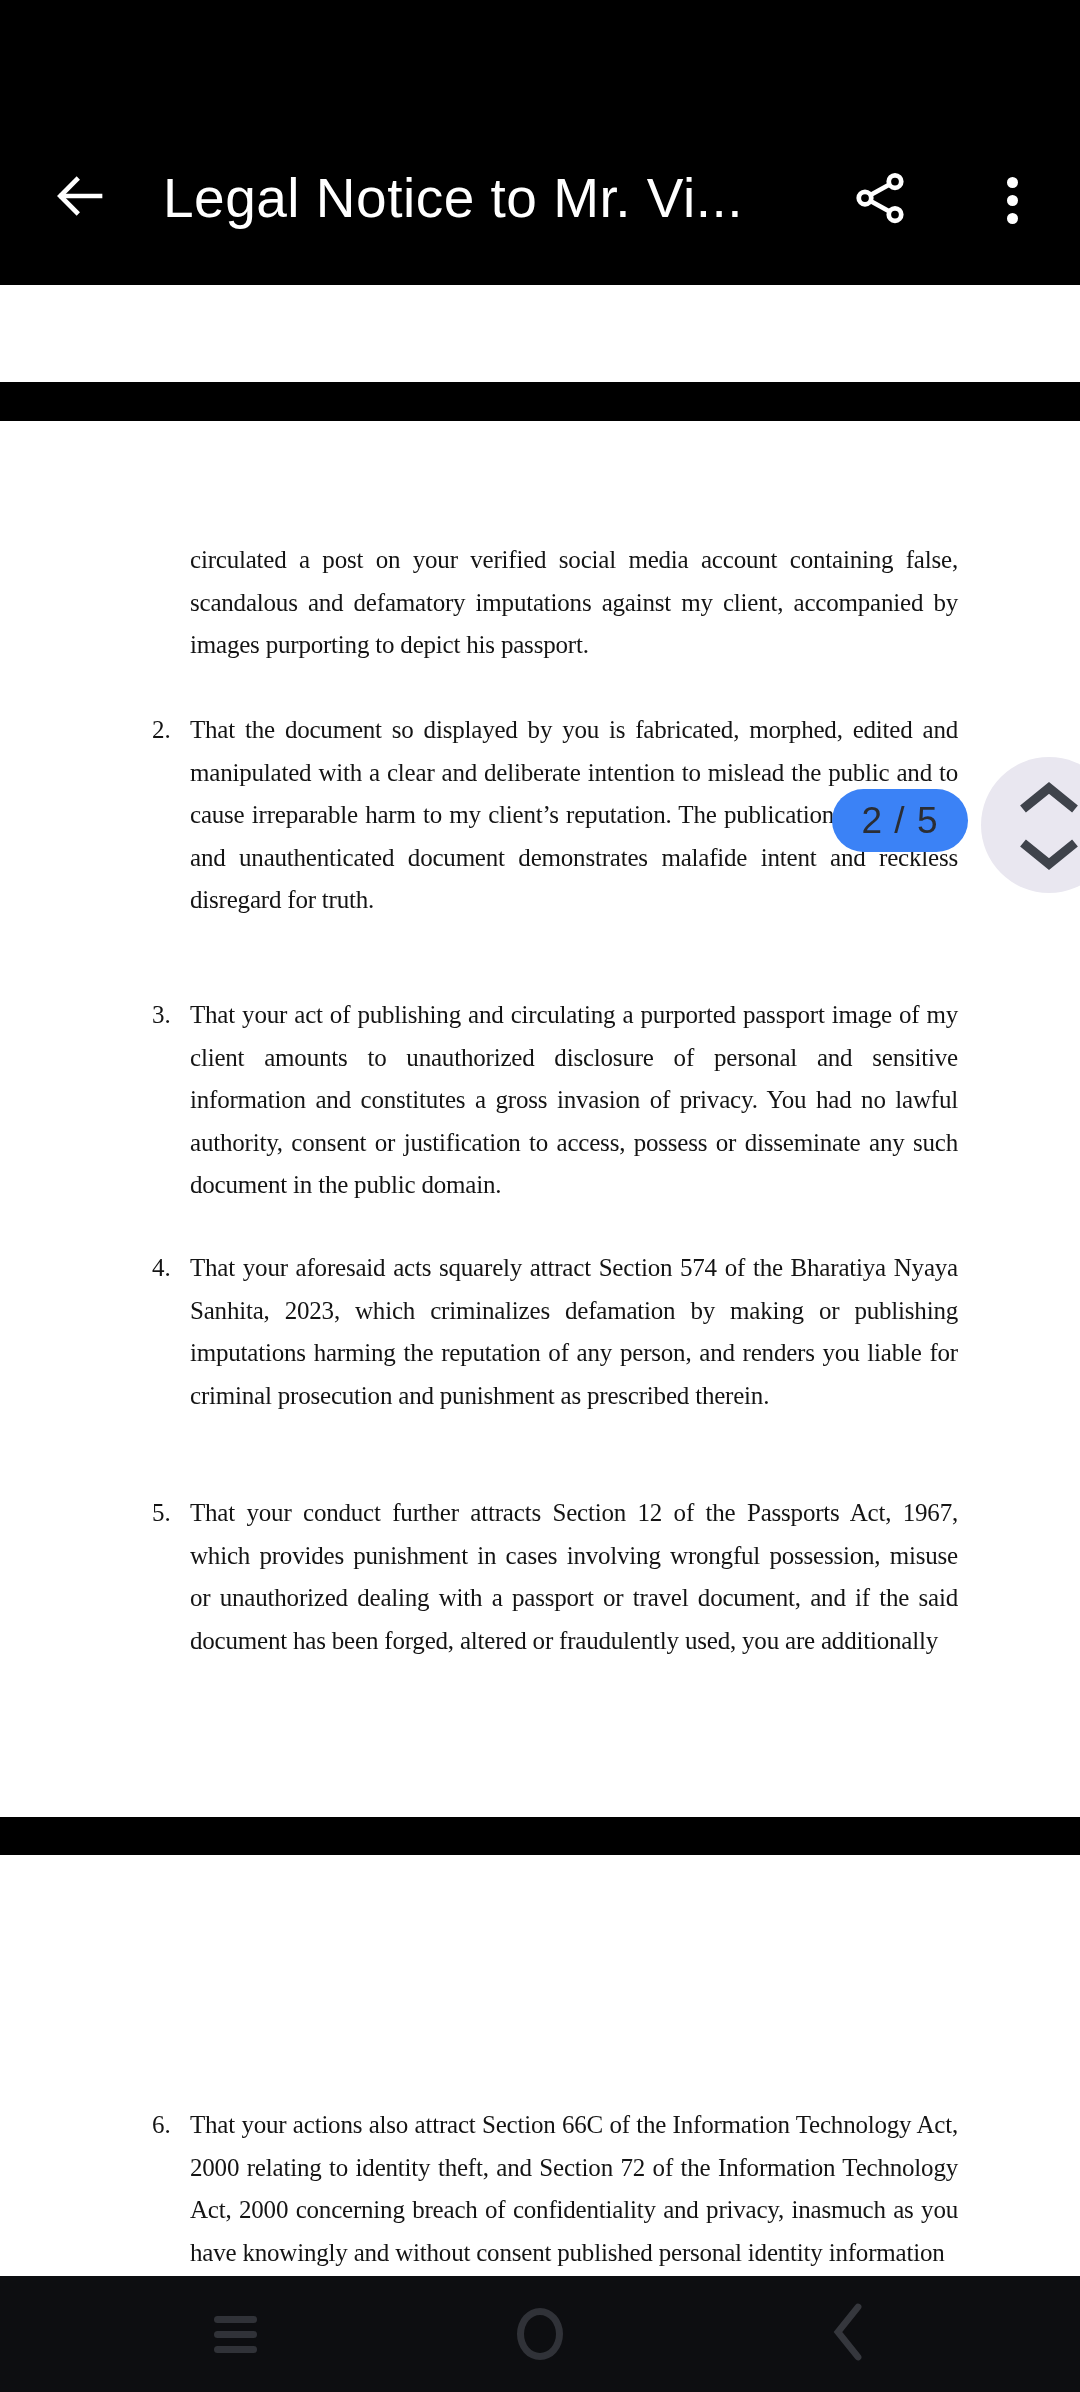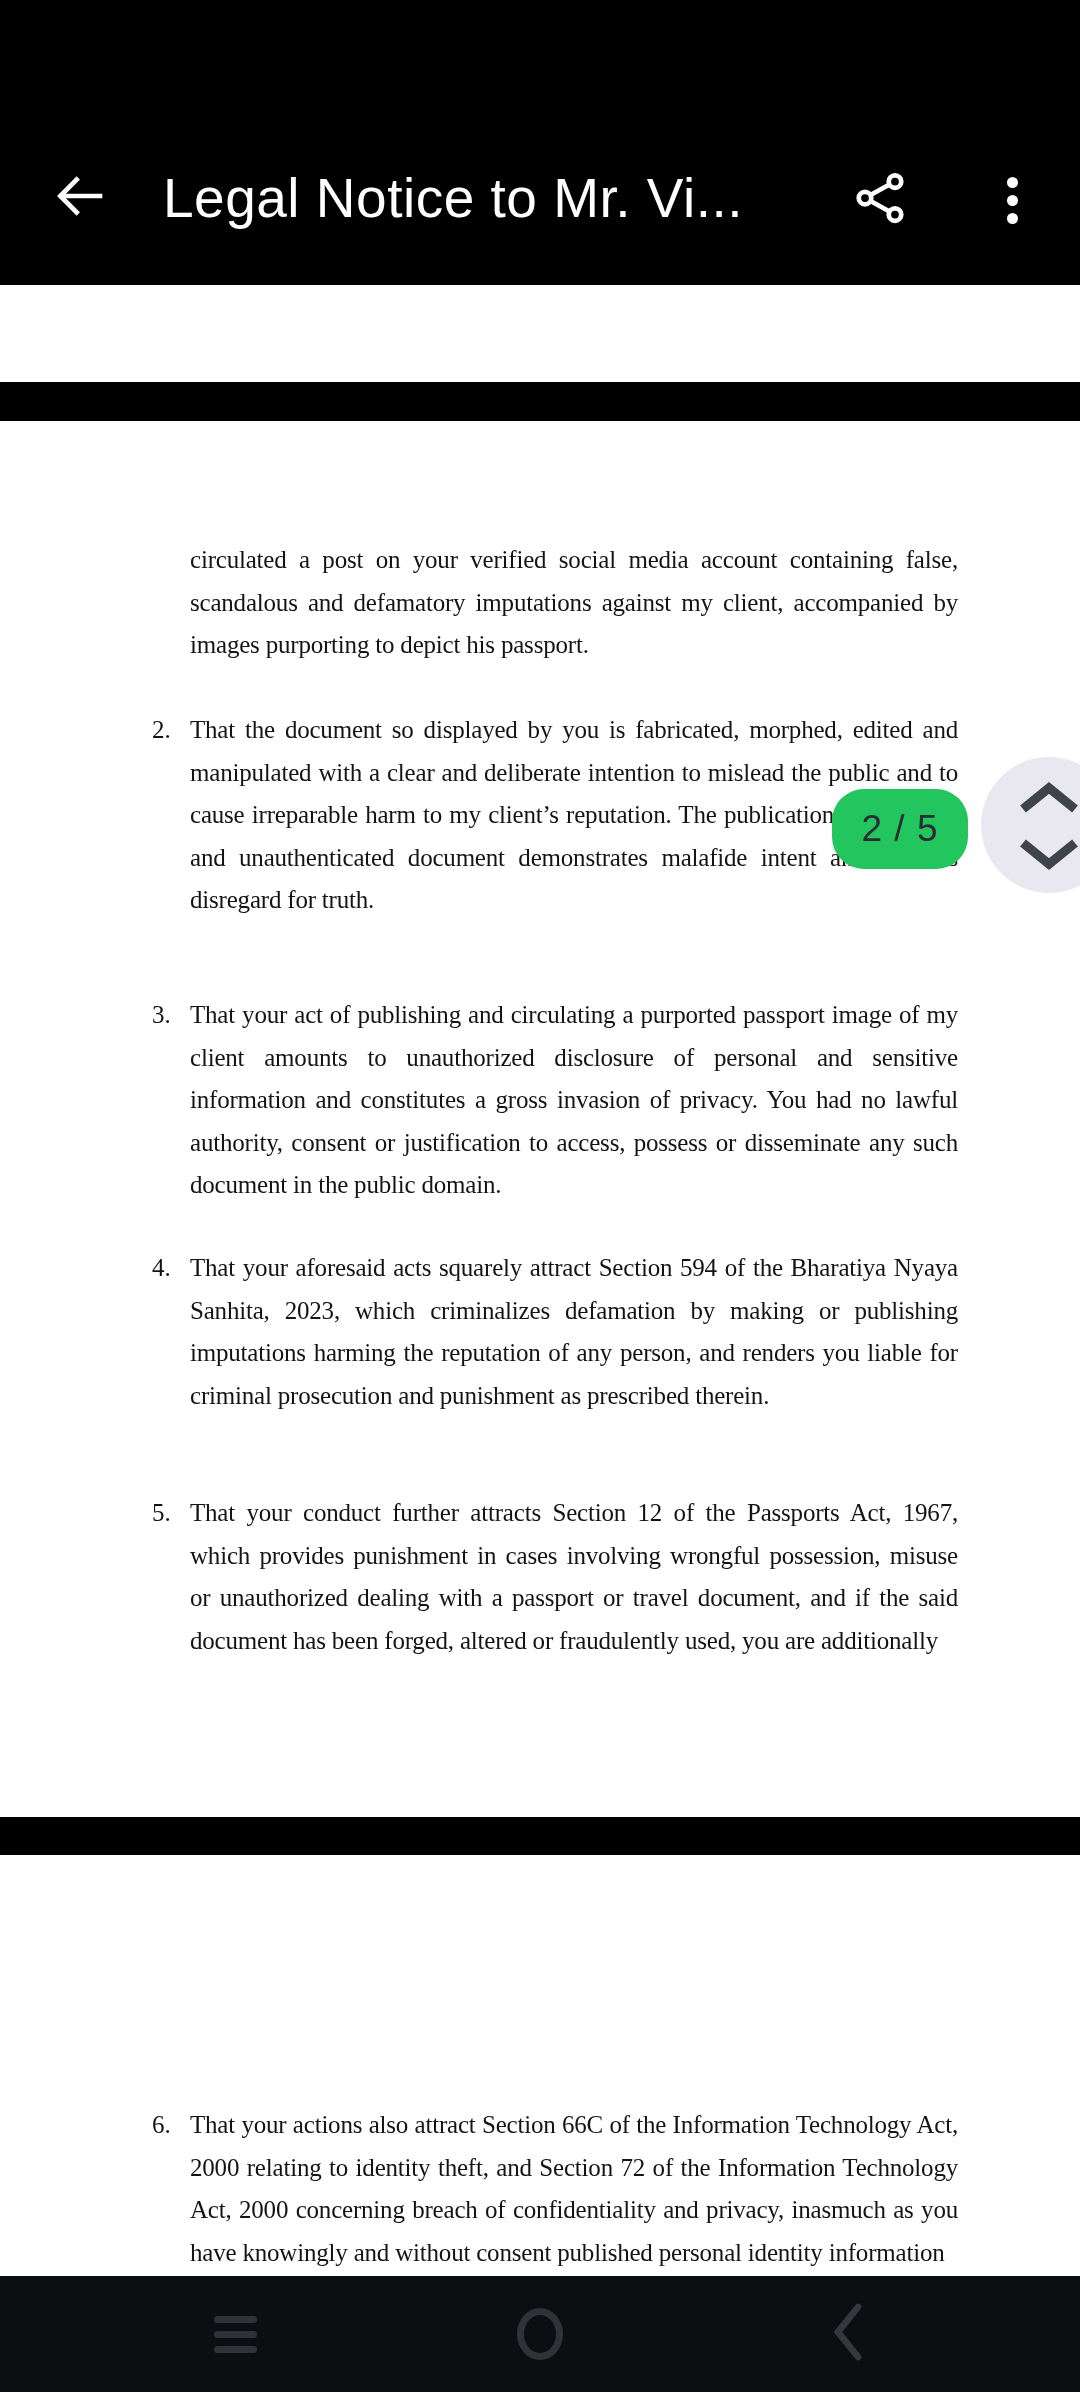--- a/index.html
+++ b/index.html
@@ -33,22 +33,22 @@
   .para .num{position:absolute;left:-38px;top:0;letter-spacing:0;}
   #p2-0{top:118px;}
   #p2-1{top:288px;}
   #p2-2{top:573px;}
   #p2-3{top:826px;}
   #p2-4{top:1071px;}
   #p3-0{top:121px;}
   #p3-1{top:249px;}
   
   .page-pill{
-    position:absolute;left:832px;top:789px;width:136px;height:80px;z-index:6;
-    background:#22c55e;border-radius:32px;display:flex;align-items:center;justify-content:center;
+    position:absolute;left:832px;top:789px;width:136px;height:63px;z-index:6;
+    background:#3b82f6;border-radius:32px;display:flex;align-items:center;justify-content:center;
     color:#2b2d33;font-size:37px;letter-spacing:1px;
   }
   
   .scroll-handle{
     position:absolute;left:981px;top:757px;width:136px;height:136px;z-index:6;
     background:#e9e7f0;border-radius:50%;cursor:pointer;
   }
   .scroll-handle svg{position:absolute;left:30px;top:24px;}
   
   .navbar{position:absolute;left:0;top:2276px;width:1080px;height:116px;background:#0d0e11;z-index:8;}
@@ -101,21 +101,21 @@
     <div class="para" id="p2-0">
       <span class="num"></span><span>circulated a post on your verified social media account containing false, scandalous and defamatory imputations against my client, accompanied by images purporting to depict his passport.</span>
     </div>
     <div class="para" id="p2-1">
       <span class="num">2.</span><span>That the document so displayed by you is fabricated, morphed, edited and manipulated with a clear and deliberate intention to mislead the public and to cause irreparable harm to my client’s reputation. The publication of this false and unauthenticated document demonstrates malafide intent and reckless disregard for truth.</span>
     </div>
     <div class="para" id="p2-2">
       <span class="num">3.</span><span>That your act of publishing and circulating a purported passport image of my client amounts to unauthorized disclosure of personal and sensitive information and constitutes a gross invasion of privacy. You had no lawful authority, consent or justification to access, possess or disseminate any such document in the public domain.</span>
     </div>
     <div class="para" id="p2-3">
-      <span class="num">4.</span><span>That your aforesaid acts squarely attract Section 594 of the Bharatiya Nyaya Sanhita, 2023, which criminalizes defamation by making or publishing imputations harming the reputation of any person, and renders you liable for criminal prosecution and punishment as prescribed therein.</span>
+      <span class="num">4.</span><span>That your aforesaid acts squarely attract Section 574 of the Bharatiya Nyaya Sanhita, 2023, which criminalizes defamation by making or publishing imputations harming the reputation of any person, and renders you liable for criminal prosecution and punishment as prescribed therein.</span>
     </div>
     <div class="para" id="p2-4">
       <span class="num">5.</span><span>That your conduct further attracts Section 12 of the Passports Act, 1967, which provides punishment in cases involving wrongful possession, misuse or unauthorized dealing with a passport or travel document, and if the said document has been forged, altered or fraudulently used, you are additionally</span>
     </div>
   </div>
 
   <div class="page" id="page-next">
     <div class="para" id="p3-1">
       <span class="num">6.</span><span>That your actions also attract Section 66C of the Information Technology Act, 2000 relating to identity theft, and Section 72 of the Information Technology Act, 2000 concerning breach of confidentiality and privacy, inasmuch as you have knowingly and without consent published personal identity information</span>
     </div>

